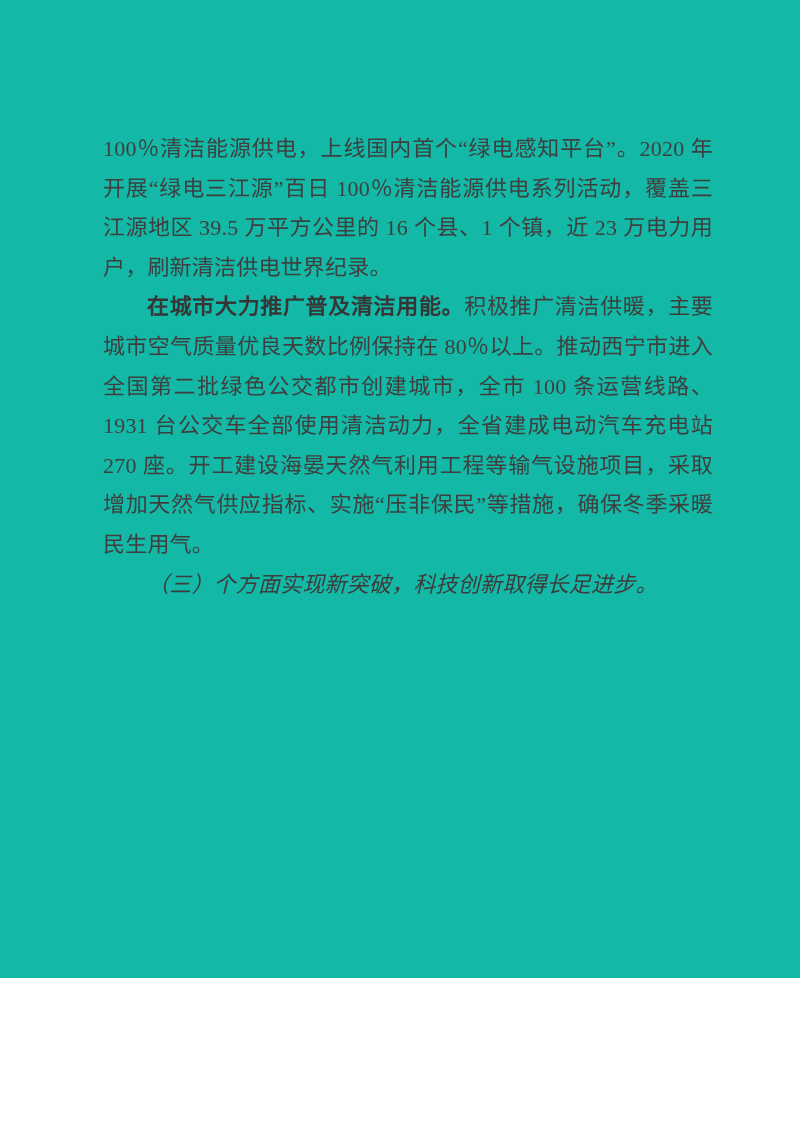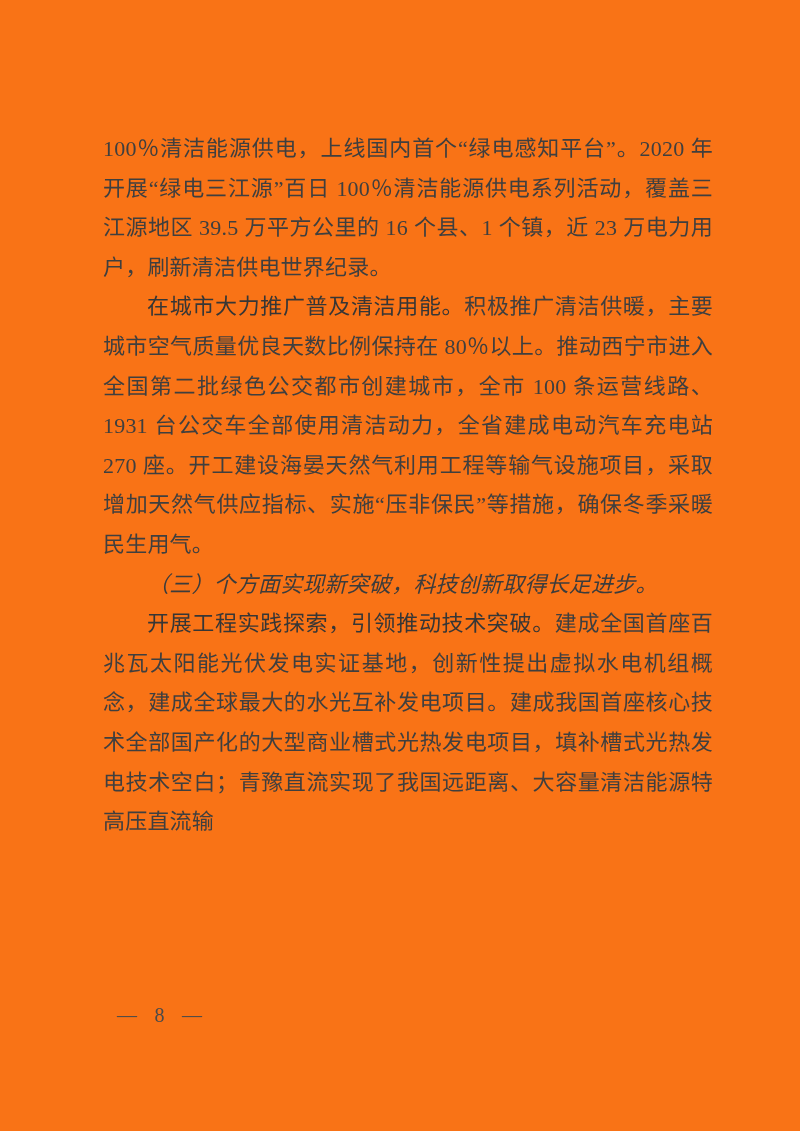--- a/index.html
+++ b/index.html
@@ -3,22 +3,22 @@
 <meta charset="utf-8">
 <style>
   html, body {
     margin: 0;
     padding: 0;
     background: #ffffff;
   }
   .page {
     position: relative;
     width: 800px;
-    height: 1131px;
-    background: #f97316;
+    height: 978px;
+    background: #14b8a6;
     overflow: hidden;
     font-family: "Liberation Serif", "DejaVu Serif", serif;
   }
   .text-block {
     position: absolute;
     left: 103px;
     top: 129px;
     width: 610px;
     font-size: 22px;
     line-height: 39.6px;
@@ -28,21 +28,21 @@
   }
   .para {
     margin: 0;
     padding: 0;
     text-indent: 2em;
   }
   .para.continuation {
     text-indent: 0;
   }
   .para-lead {
-    font-weight: normal;
+    font-weight: bold;
     color: #363636;
     margin-top: 40px;
   }
   .section-heading {
     font-style: italic;
     color: #3c3c3c;
   }
   .page-footer {
     position: absolute;
     left: 117px;
@@ -63,21 +63,20 @@
 
   <div class="text-block">
 
     <p class="para continuation"><span>100％清洁能源供电，上线国内首个“绿电感知平台”。2020 年开展“绿电三江源”百日 100％清洁能源供电系列活动，覆盖三江源地区 39.5 万平方公里的 16 个县、1 个镇，近 23 万电力用户，刷新清洁供电世界纪录。</span></p>
 
     <p class="para"><span class="para-lead">在城市大力推广普及清洁用能。</span><span>积极推广清洁供暖，主要城市空气质量优良天数比例保持在 80％以上。推动西宁市进入全国第二批绿色公交都市创建城市，全市 100 条运营线路、1931 台公交车全部使用清洁动力，全省建成电动汽车充电站 270 座。开工建设海晏天然气利用工程等输气设施项目，采取增加天然气供应指标、实施“压非保民”等措施，确保冬季采暖民生用气。</span></p>
 
     <p class="para section-heading"><span>（三）个方面实现新突破，科技创新取得长足进步。</span></p>
 
 
-    <p class="para"><span class="para-lead">开展工程实践探索，引领推动技术突破。</span><span>建成全国首座百兆瓦太阳能光伏发电实证基地，创新性提出虚拟水电机组概念，建成全球最大的水光互补发电项目。建成我国首座核心技术全部国产化的大型商业槽式光热发电项目，填补槽式光热发电技术空白；青豫直流实现了我国远距离、大容量清洁能源特高压直流输</span></p>
 
   </div>
 
   <div class="page-footer">
     <span>—</span>
     <span>8</span>
     <span>—</span>
   </div>
 
 </div>

